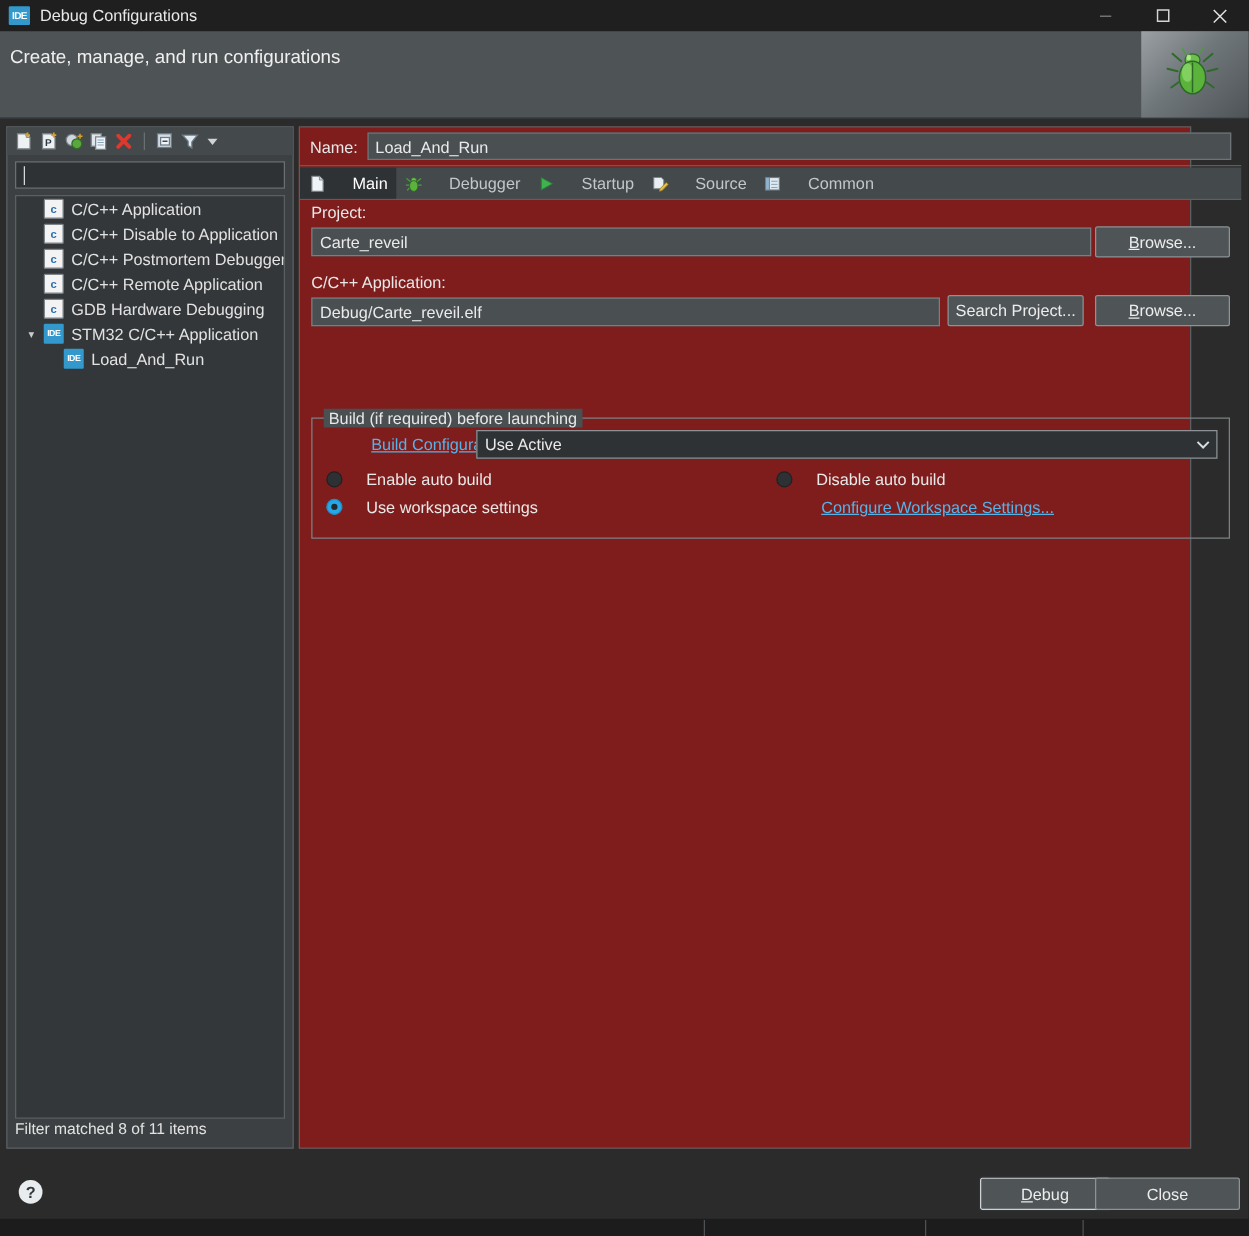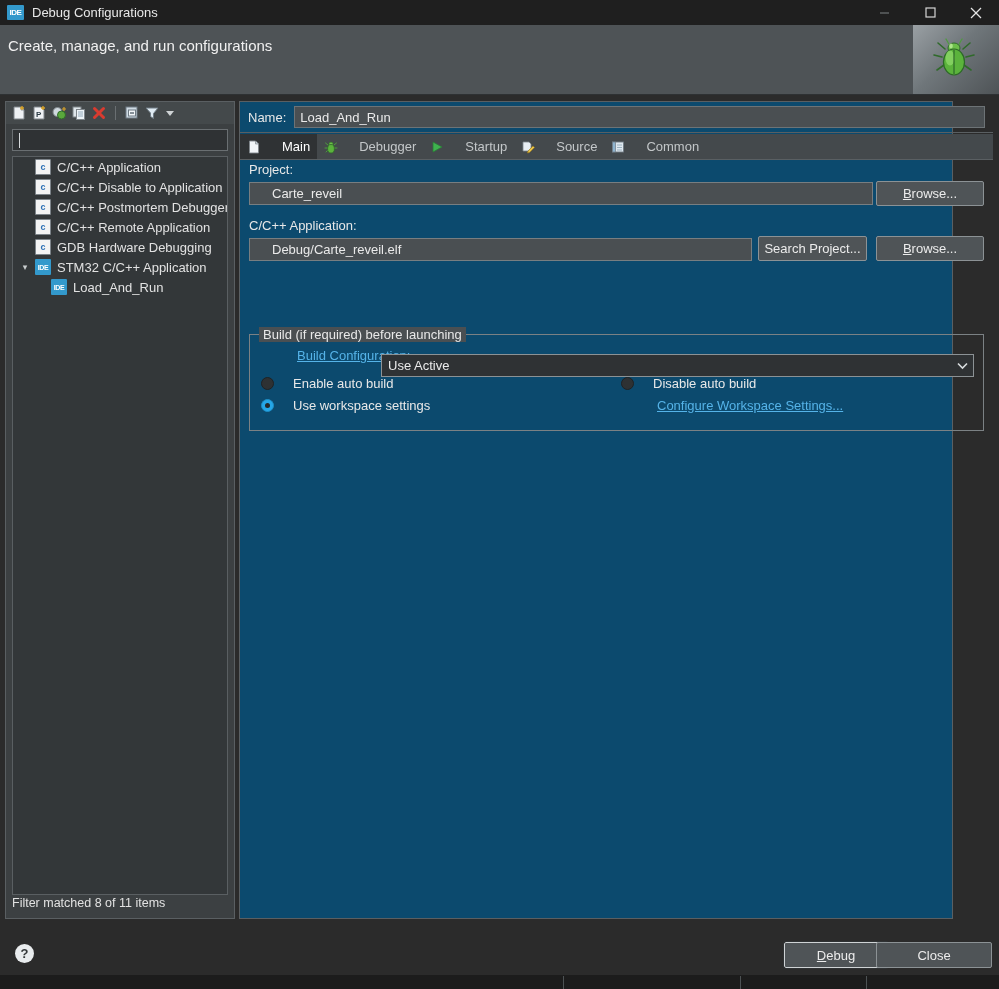--- a/index.html
+++ b/index.html
@@ -121,21 +121,21 @@
   }
 
   .filter-status {
     position: absolute; left: 6px; bottom: 6px; width: 216px; height: 18px;
     font-size: 12.5px; color: #e2e2e2; line-height: 18px;
   }
 
   
   .right-panel {
     position: absolute; left: 239px; top: 101px; width: 714px; height: 818px;
-    background: #0c4a6e;
+    background: #7f1d1d;
     border: 1px solid #5a5f62;
   }
   .name-row {
     position: absolute; left: 0; top: 0; width: 753px; height: 31px;
     display: flex; align-items: center; padding-left: 8px;
     border-bottom: 1px solid #5a5f62;
   }
   .name-label { font-size: 13px; color: #e8e8e8; margin-right: 8px; }
   .name-input {
     flex: 1; height: 22px; margin-right: 8px;
@@ -155,21 +155,21 @@
     font-size: 13px; color: #c3c7c9;
   }
   .tab.active { background: #2f3234; color: #ffffff; }
   .tab .tico { width: 14px; height: 14px; position: relative; flex: 0 0 14px; }
 
   .form { position: absolute; left: 0; top: 48px; width: 753px; bottom: 0; }
   .flabel { position: absolute; font-size: 13px; color: #e8e8e8; }
   .input {
     position: absolute; height: 23px;
     background: #4a4f52; border: 1px solid #787e81;
-    display: flex; align-items: center; padding-left: 22px;
+    display: flex; align-items: center; padding-left: 6px;
     font-size: 13px; color: #eaeaea;
   }
   .btn {
     position: absolute; height: 25px;
     background: #4f5457; border: 1px solid #8c9295; border-radius: 2px;
     display: flex; align-items: center; justify-content: center;
     font-size: 13px; color: #ececec;
   }
   .btn.disabled { color: #8b9093; border-color: #6a6f72; }
   .btn.focus { border: 1px solid #cfd3d5; outline: 1px solid #2f3234; }
@@ -464,21 +464,21 @@
       <div class="input" style="left:9px; top:88px; width:503px;">Debug/Carte_reveil.elf</div>
       <div class="btn" style="left:518px; top:86px; width:109px;">Search Project...</div>
       <div class="btn" style="left:636px; top:86px; width:108px;">
         <span><span class="mn">B</span><span>rowse...</span></span>
       </div>
 
       <div class="group">
         <div class="group-title">Build (if required) before launching</div>
 
         <div class="link" style="position:absolute; left:11px; top:13px;">Build Configuration:</div>
-        <div class="combo" style="left:131px; top:9px; width:593px;margin-top:10px;">
+        <div class="combo" style="left:131px; top:9px; width:593px;">
           <span class="combo-text">Use Active</span>
           <span class="combo-arrow">
             <svg width="11" height="8" viewBox="0 0 11 8">
                 <path d="M1 1.5 L5.5 6 L10 1.5" fill="none" stroke="#d8dcde" stroke-width="1.6"></path>
               </svg>
           </span>
         </div>
 
         <div class="radio-row" style="left:11px; top:41px;">
           <span class="radio"></span>

